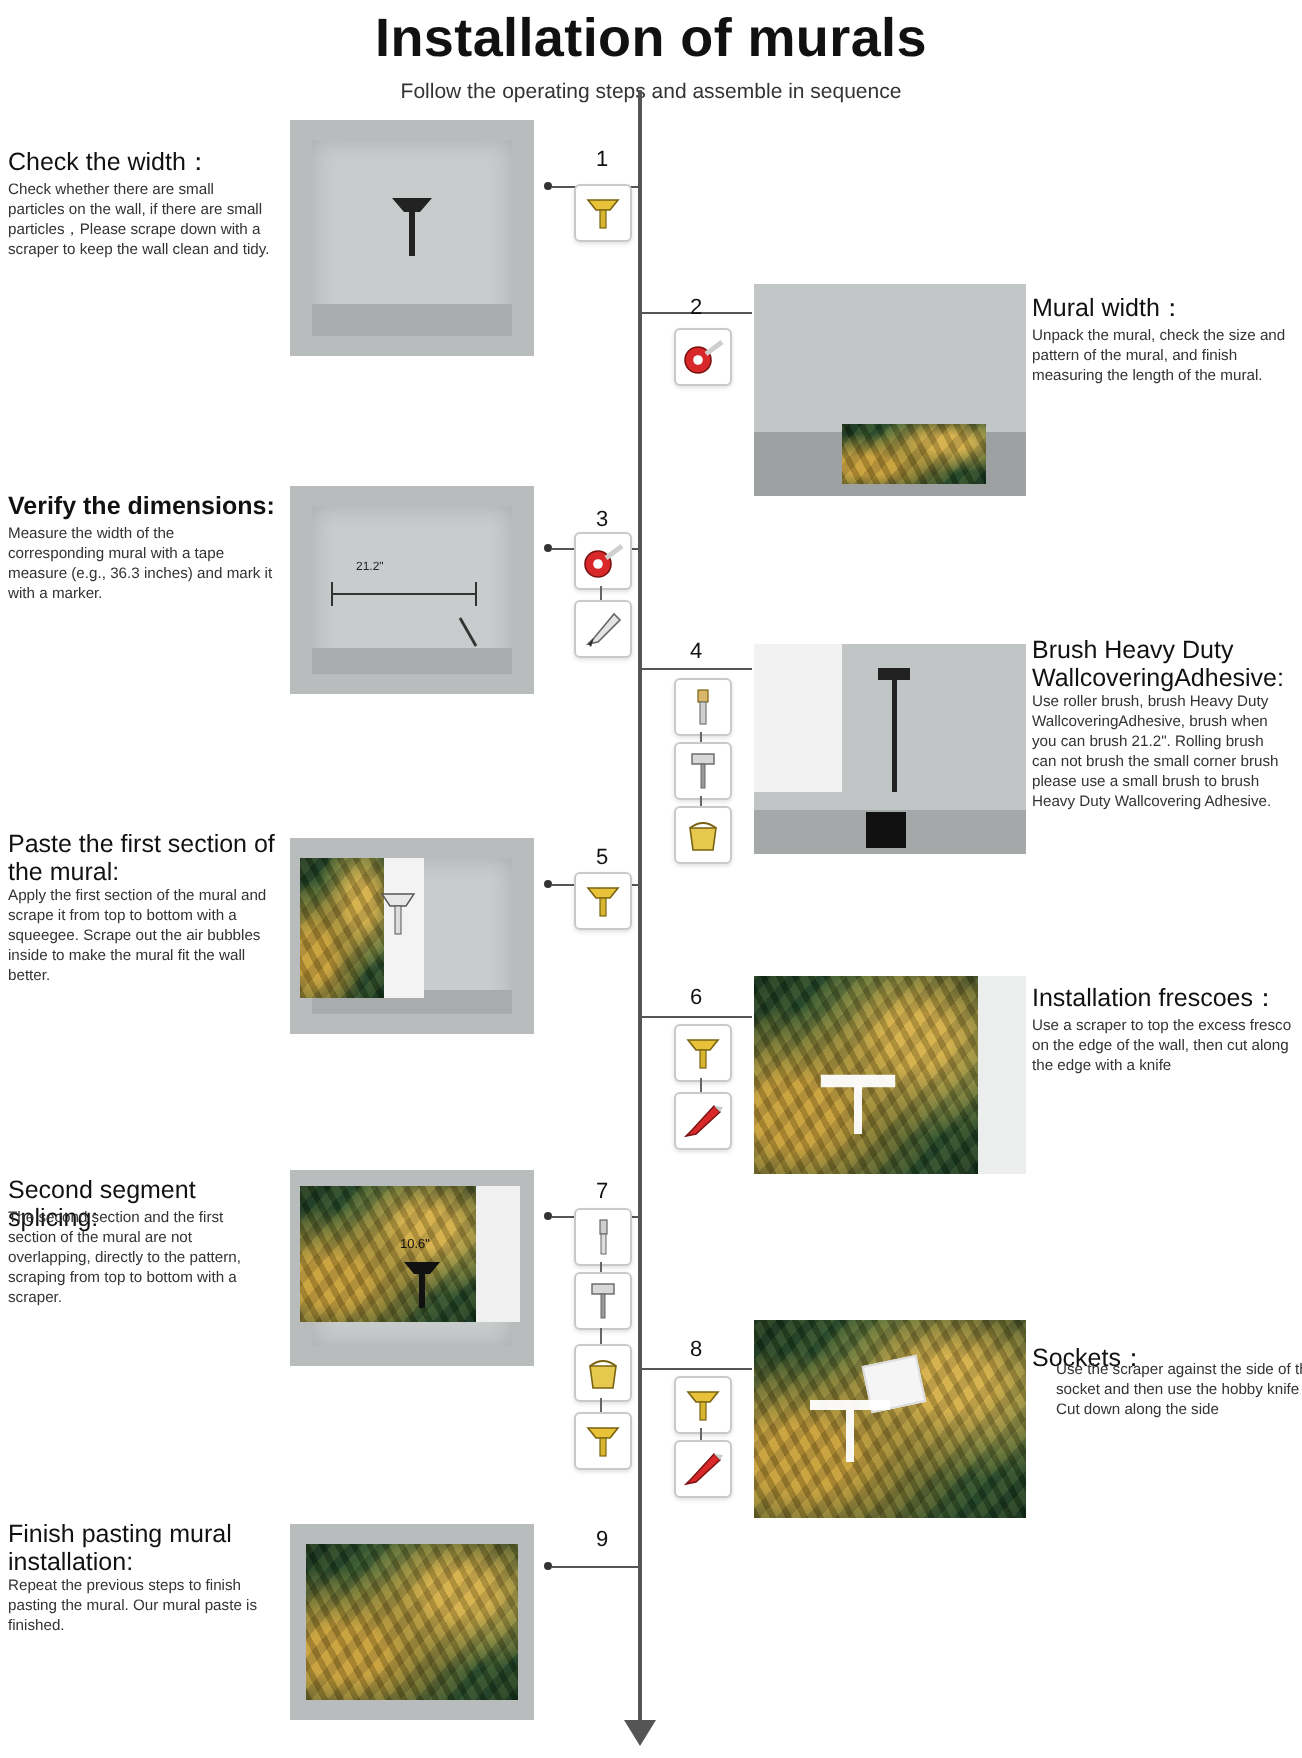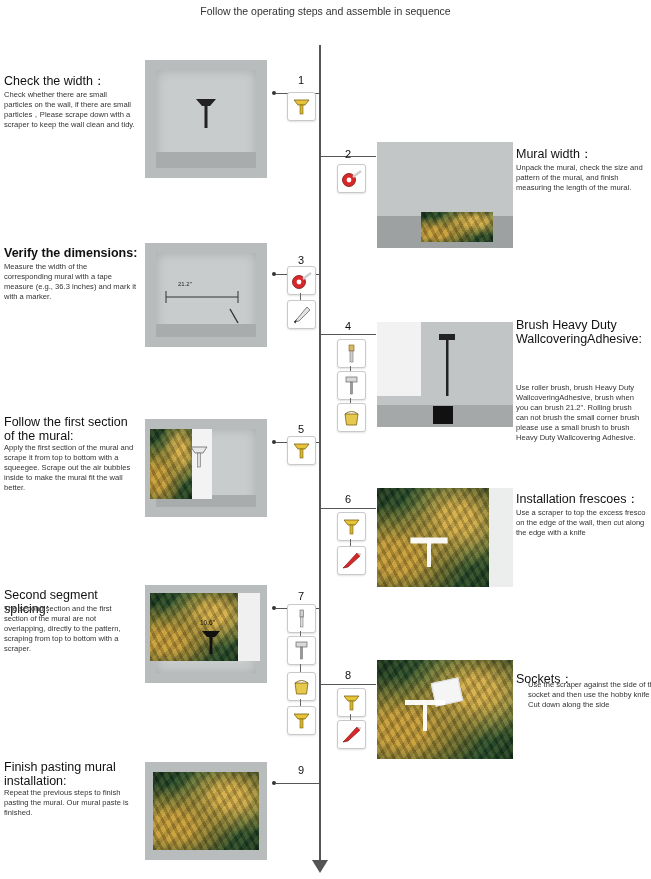--- a/index.html
+++ b/index.html
@@ -138,20 +138,21 @@
   .vline-group {
     position: absolute;
     width: 1px;
     background: #666;
   }
 </style>
 </head>
 <body>
 
 <div class="header">
+  <div class="title">Installation of murals</div>
   <div class="subtitle">Follow the operating steps and assemble in sequence</div>
 </div>
 
 <div class="timeline"></div>
 <div class="timeline-arrow"></div>
 
 <div class="block-title" style="left:4px; top:74px; width:135px;">Check the width：</div>
 <div class="block-body" style="left:4px; top:90px; width:133px;">Check whether there are small particles on the wall, if there are small particles，Please scrape down with a scraper to keep the wall clean and tidy.</div>
 
 <div class="photo" style="left:145px; top:60px; width:122px; height:118px;">
@@ -256,23 +257,23 @@
   <div style="position:absolute; left:0; top:0; width:44px; height:74px; background:#f2f2f2;"></div>
   <div style="position:absolute; left:0; right:0; bottom:0; height:22px; background:#a5a8a9;"></div>
   <svg width="30" height="70" viewBox="0 0 30 70" style="position:absolute; left:56px; top:10px;">
     <rect x="6" y="2" width="16" height="6" fill="#222"></rect>
     <rect x="13" y="8" width="2.5" height="56" fill="#222"></rect>
   </svg>
   <div style="position:absolute; left:56px; top:84px; width:20px; height:18px; background:#111;"></div>
 </div>
 
 <div class="block-title" style="left:516px; top:318px; width:132px;">Brush Heavy Duty WallcoveringAdhesive:</div>
-<div class="block-body" style="left:516px; top:346px; width:130px;margin-top:37px;">Use roller brush, brush Heavy Duty WallcoveringAdhesive, brush when you can brush 21.2". Rolling brush can not brush the small corner brush please use a small brush to brush Heavy Duty Wallcovering Adhesive.</div>
-
-<div class="block-title" style="left:4px; top:415px; width:135px;">Follow the first section of the mural:</div>
+<div class="block-body" style="left:516px; top:346px; width:130px;">Use roller brush, brush Heavy Duty WallcoveringAdhesive, brush when you can brush 21.2". Rolling brush can not brush the small corner brush please use a small brush to brush Heavy Duty Wallcovering Adhesive.</div>
+
+<div class="block-title" style="left:4px; top:415px; width:135px;">Paste the first section of the mural:</div>
 <div class="block-body" style="left:4px; top:443px; width:133px;">Apply the first section of the mural and scrape it from top to bottom with a squeegee. Scrape out the air bubbles inside to make the mural fit the wall better.</div>
 
 <div class="photo" style="left:145px; top:419px; width:122px; height:98px;">
   <div class="wall-inner">
     <div class="wall-floor"></div>
   </div>
   <div class="mural" style="left:5px; top:10px; width:42px; height:70px;"></div>
   <div style="position:absolute; left:47px; top:10px; width:20px; height:70px; background:#f3f3f3;"></div>
   <svg width="20" height="26" viewBox="0 0 20 26" style="position:absolute; left:44px; top:26px;">
     <path d="M2 2 L18 2 L14 8 L6 8 Z" fill="#e8e8e8" stroke="#555" stroke-width="0.7"></path>

